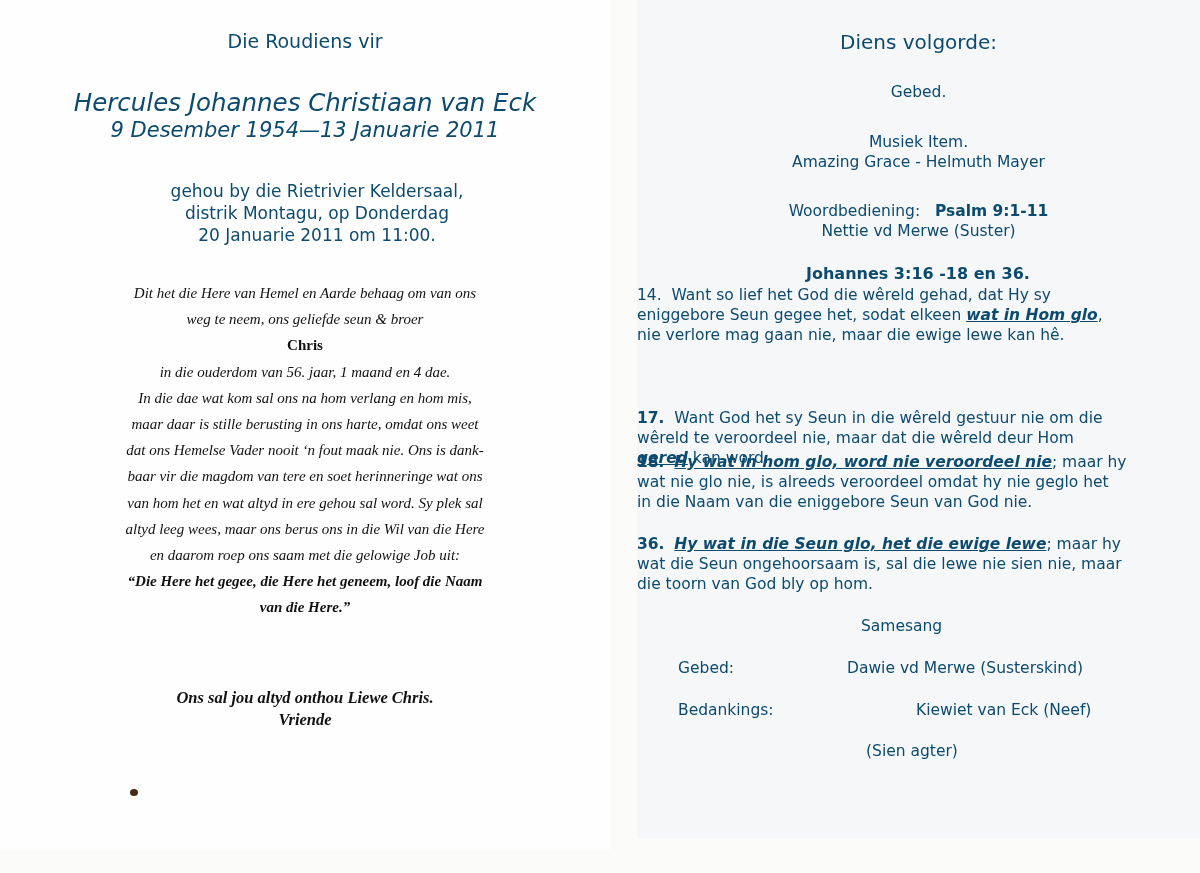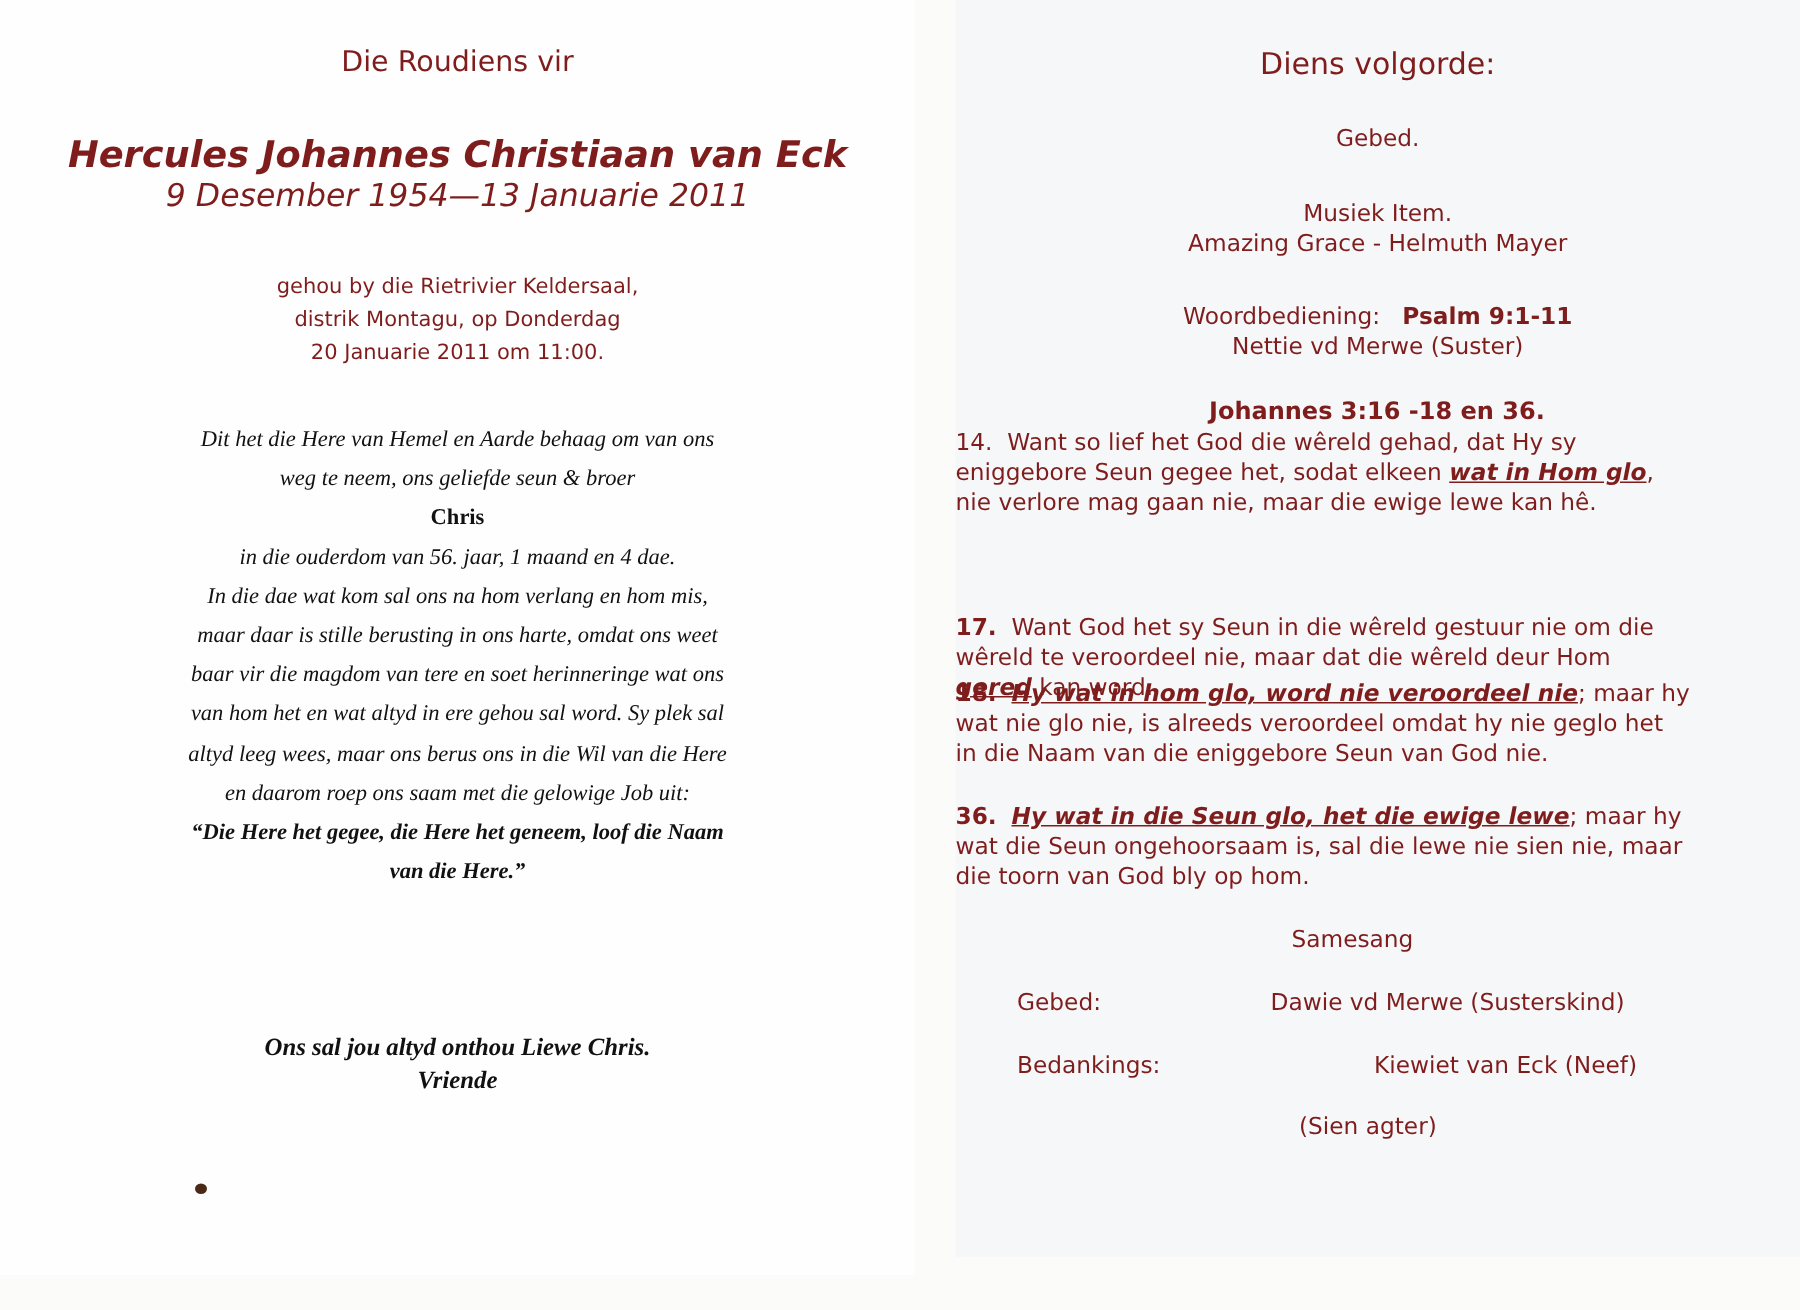--- a/index.html
+++ b/index.html
@@ -8,30 +8,30 @@
     background: #fbfbf9;
   }
   .panel-left {
     position: absolute; left: 0; top: 0; width: 610px; height: 850px;
     background: #fefefe;
   }
   .panel-right {
     position: absolute; left: 637px; top: 0; width: 563px; height: 838px;
     background: #f6f7f9;
   }
-  .sans { font-family: "DejaVu Sans", "Liberation Sans", sans-serif; color: #7f1d1d; }
+  .sans { font-family: "DejaVu Sans", "Liberation Sans", sans-serif; color: #0c4a6e; }
   .serif { font-family: "Liberation Serif", "DejaVu Serif", serif; color: #111; }
   .abs { position: absolute; white-space: nowrap; }
   .center { text-align: center; }
 
   
   .l-head { left: 0; width: 610px; top: 30px; font-size: 19px; }
-  .l-name { left: 0; width: 610px; top: 88px; font-size: 24.5px; font-weight: bold; font-style: italic; }
+  .l-name { left: 0; width: 610px; top: 88px; font-size: 24.5px; font-weight: normal; font-style: italic; }
   .l-dates { left: 0; width: 610px; top: 118px; font-size: 21px; font-style: italic; }
-  .l-venue { left: 0; width: 610px; top: 180px; font-size: 14px; line-height: 22px; }
+  .l-venue { left: 12px; width: 610px; top: 180px; font-size: 17px; line-height: 22px; }
   .l-body { left: 0; width: 610px; top: 280px; font-size: 15px; line-height: 26.2px; font-style: italic; }
   .l-body .b { font-weight: bold; font-style: normal; }
   .l-quote { font-weight: bold; }
   .l-foot { left: 0; width: 610px; top: 687px; font-size: 16.5px; line-height: 22px; font-style: italic; font-weight: bold; }
   .spot { position: absolute; left: 130px; top: 789px; width: 8px; height: 7px; border-radius: 50%; background: #4a2a16; }
 
   
   .r-title { left: 637px; width: 563px; top: 30px; font-size: 20px; }
   .r-c { left: 637px; width: 563px; font-size: 15.5px; line-height: 20px; }
   .r-b { font-weight: bold; }
@@ -55,20 +55,21 @@
   <div>20 Januarie 2011 om 11:00.</div>
 </div>
 
 <div class="abs center serif l-body">
   <div>Dit het die Here van Hemel en Aarde behaag om van ons</div>
   <div>weg te neem, ons geliefde seun &amp; broer</div>
   <div class="b">Chris</div>
   <div>in die ouderdom van 56. jaar, 1 maand en 4 dae.</div>
   <div>In die dae wat kom sal ons na hom verlang en hom mis,</div>
   <div>maar daar is stille berusting in ons harte, omdat ons weet</div>
+  <div>dat ons Hemelse Vader nooit ‘n fout maak nie. Ons is dank-</div>
   <div>baar vir die magdom van tere en soet herinneringe wat ons</div>
   <div>van hom het en wat altyd in ere gehou sal word. Sy plek sal</div>
   <div>altyd leeg wees, maar ons berus ons in die Wil van die Here</div>
   <div>en daarom roep ons saam met die gelowige Job uit:</div>
   <div class="l-quote">“Die Here het gegee, die Here het geneem, loof die Naam</div>
   <div class="l-quote">van die Here.”</div>
 </div>
 
 <div class="abs center serif l-foot">
   <div>Ons sal jou altyd onthou Liewe Chris.</div>

